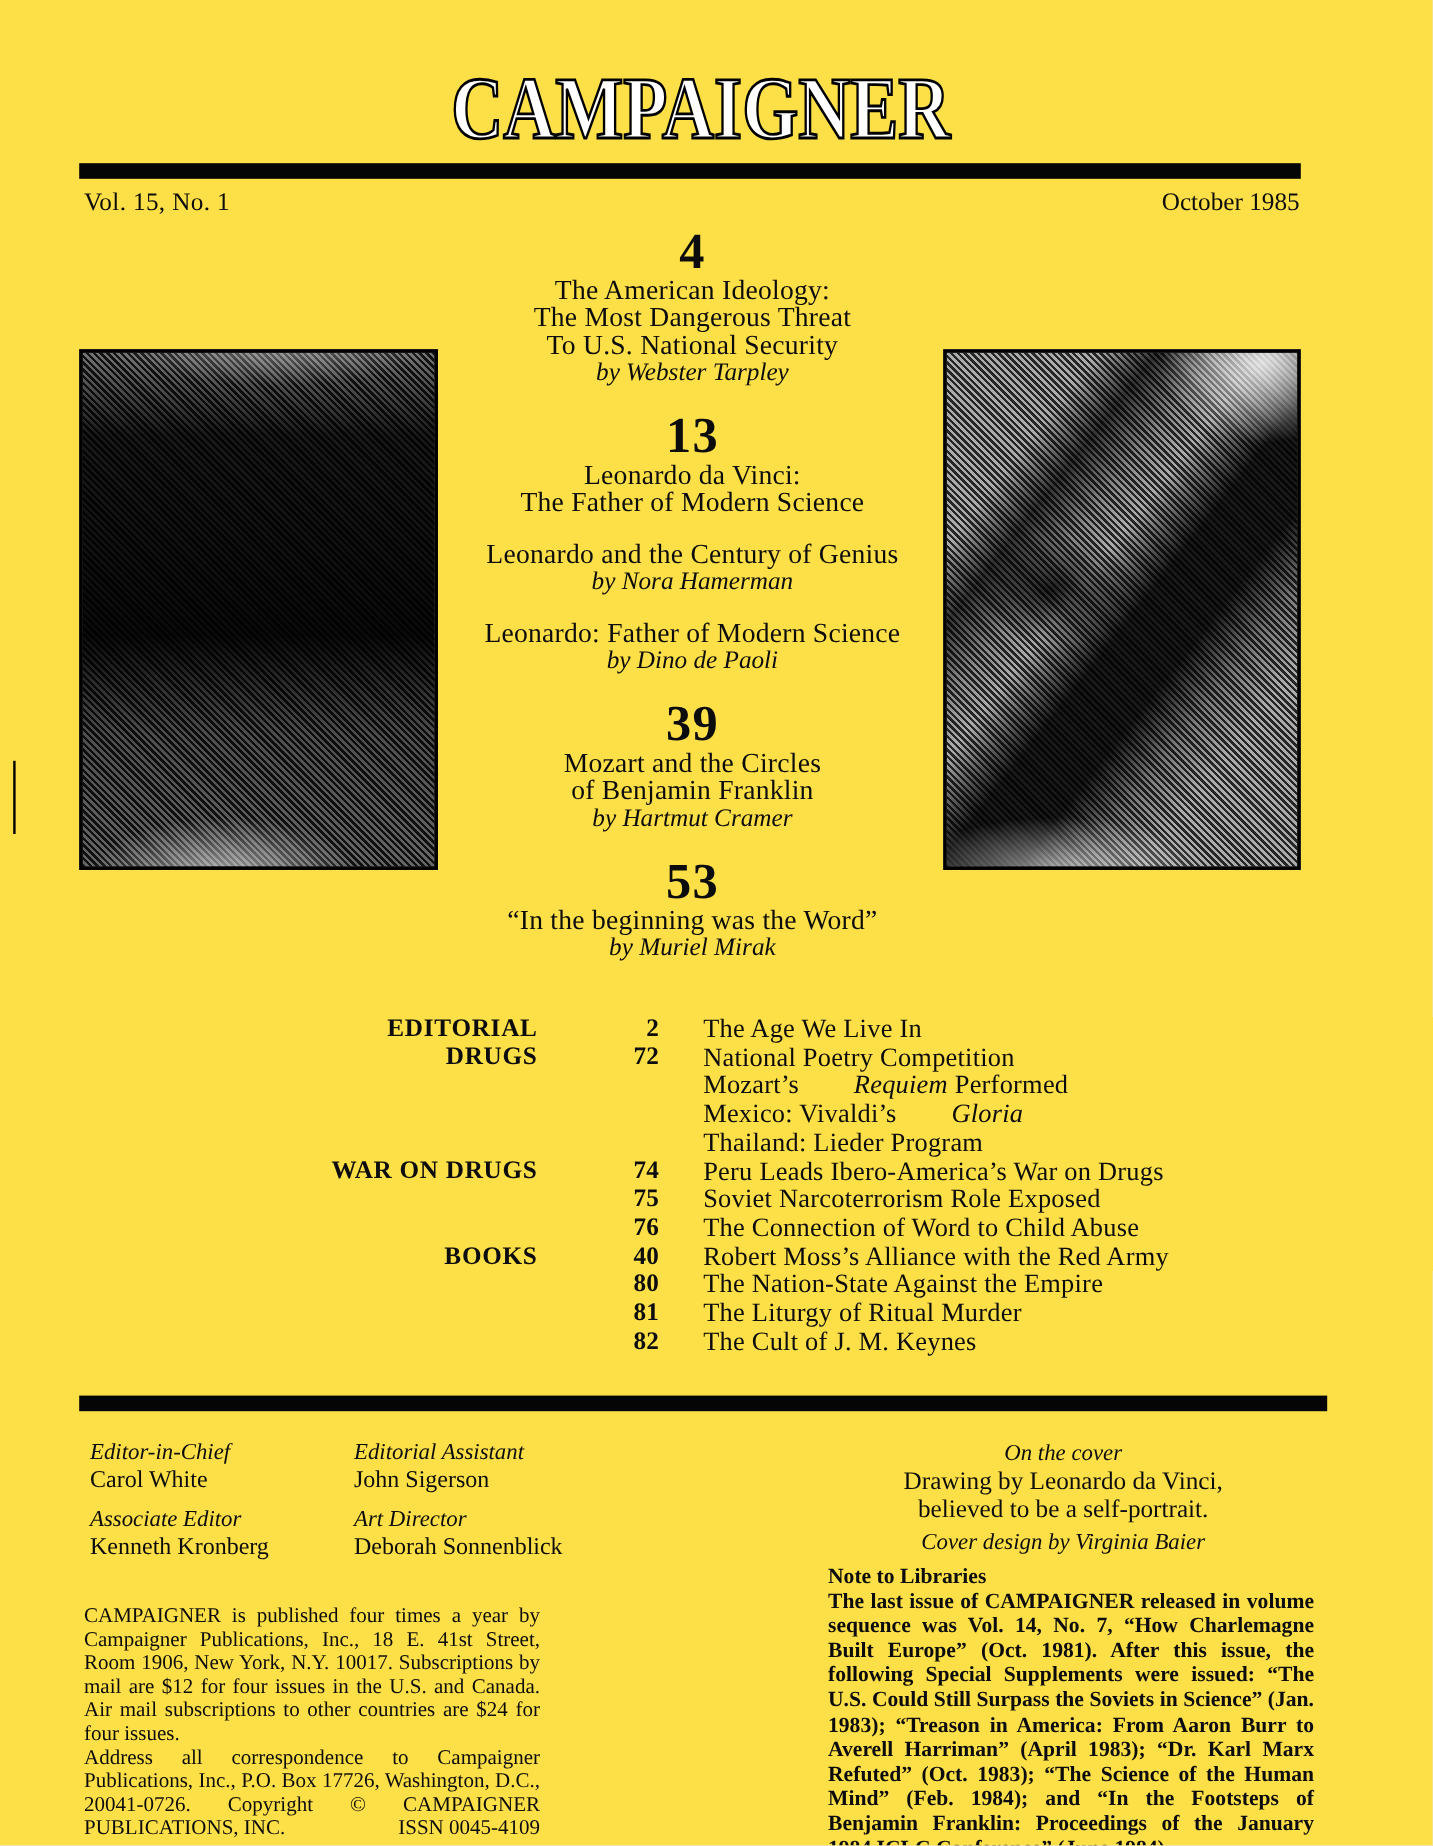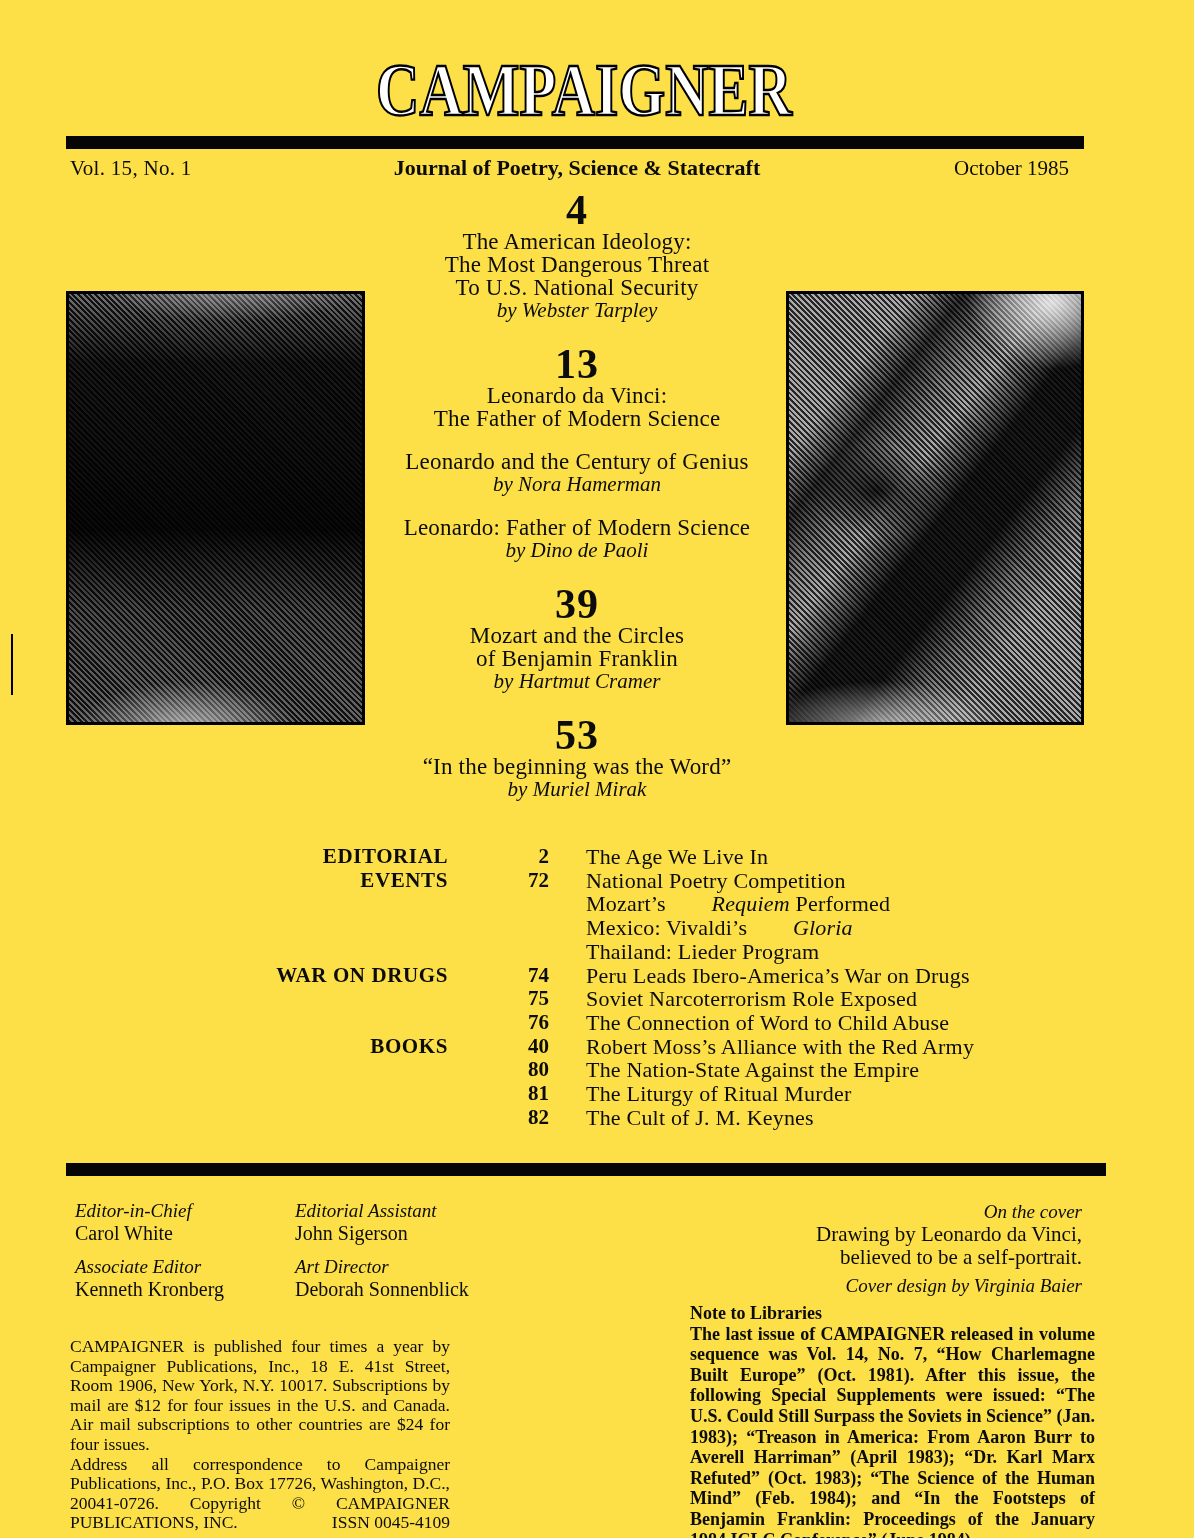--- a/index.html
+++ b/index.html
@@ -15,21 +15,21 @@
   }
 
   
   .logo-wrap { position: absolute; left: 372px; top: 55px; width: 424px; height: 72px; }
   .rule { position: absolute; left: 66px; width: 1018px; height: 13px; background: #050505; }
   .rule-top { top: 136px; }
   .rule-bottom { top: 1163px; width: 1040px; }
   .mast-row { position: absolute; top: 156px; left: 0; width: 1194px; height: 28px; font-size: 21px; }
   .mast-vol { position: absolute; left: 70px; top: 0; letter-spacing: .3px; }
   .mast-sub { position: absolute; left: 297px; top: -1px; width: 560px; text-align: center; font-weight: bold; font-size: 22px; }
-  .mast-date { position: absolute; right: 125px; top: 0; }
+  .mast-date { position: absolute; right: 111px; top: 0; }
 
   
   .halftone { position: absolute; top: 291px; height: 434px; border: 3px solid #000; }
   .halftone-left {
     left: 66px; width: 299px;
     background-color: #6f6f6f;
     background-image:
       radial-gradient(ellipse 160px 70px at 40% 102%, rgba(215,215,215,.75), rgba(215,215,215,0) 70%),
       radial-gradient(ellipse 180px 48px at 55% -2%, rgba(200,200,200,.55), rgba(200,200,200,0) 75%),
       linear-gradient(180deg, rgba(0,0,0,.18) 0%, rgba(0,0,0,.82) 16%, rgba(0,0,0,.93) 55%, rgba(0,0,0,.45) 74%, rgba(0,0,0,.28) 100%),
@@ -64,21 +64,21 @@
   .toc-page  { text-align: right; font-weight: bold; font-size: 21px; line-height: 23.7px; }
   .toc-title { padding-left: 37px; font-size: 22px; line-height: 23.7px; letter-spacing: .2px; }
   .toc-title i { font-style: italic; margin-left: 40px; }
 
   
   .staff { position: absolute; left: 75px; top: 1200px; width: 440px;
            display: grid; grid-template-columns: 220px 220px; row-gap: 11px; }
   .staff-role { font-style: italic; font-size: 19px; line-height: 22px; }
   .staff-name { font-size: 20px; line-height: 23px; }
 
-  .cover { position: absolute; left: 690px; top: 1201px; width: 392px; text-align: right; }
+  .cover { position: absolute; left: 690px; top: 1201px; width: 392px; text-align: center; }
   .cover-heading { font-style: italic; font-size: 19px; line-height: 22px; }
   .cover-line { font-size: 21px; line-height: 22.5px; }
   .cover-credit { font-style: italic; font-size: 19px; line-height: 22px; margin-top: 7px; }
 
   .publisher { position: absolute; left: 70px; top: 1337px; width: 380px;
                font-size: 17.5px; line-height: 19.6px; text-align: justify; }
   .publisher p + p { margin-top: 0; }
   .issn { float: right; }
 
   .libraries { position: absolute; left: 690px; top: 1303px; width: 405px;
@@ -93,21 +93,20 @@
   <div class="logo-wrap">
     <svg width="424" height="72" viewBox="0 0 424 72">
       <text x="212" y="60" text-anchor="middle" font-family="Liberation Serif, DejaVu Serif, serif" font-size="74" font-weight="bold" fill="#ffffff" stroke="#000000" stroke-width="2.4" textLength="416" lengthAdjust="spacingAndGlyphs">CAMPAIGNER</text>
     </svg>
   </div>
 
   <div class="rule rule-top"></div>
 
   <div class="mast-row">
     <span class="mast-vol">Vol. 15, No. 1</span>
-    <span class="mast-sub">Journal of Poetry, Science &amp; Statecraft</span>
     <span class="mast-date">October 1985</span>
   </div>
 
   <div class="halftone halftone-left" title="halftone photograph"></div>
   <div class="halftone halftone-right" title="halftone drawing by Leonardo da Vinci"></div>
   <div class="scan-mark"></div>
 
   <div class="features">
       <div class="feature">
         <div class="feat-num">4</div>
@@ -142,21 +141,21 @@
       </div>
     </div>
 
   <div class="departments">
       <div class="toc-row">
         <div class="toc-label">EDITORIAL</div>
         <div class="toc-page">2</div>
         <div class="toc-title"><span>The Age We Live In</span></div>
       </div>
       <div class="toc-row">
-        <div class="toc-label">EVENTS</div>
+        <div class="toc-label">DRUGS</div>
         <div class="toc-page">72</div>
         <div class="toc-title"><span>National Poetry Competition</span></div>
       </div>
       <div class="toc-row">
         <div class="toc-label"></div>
         <div class="toc-page"></div>
         <div class="toc-title"><span>Mozart’s </span><i>Requiem</i><span> Performed</span></div>
       </div>
       <div class="toc-row">
         <div class="toc-label"></div>

